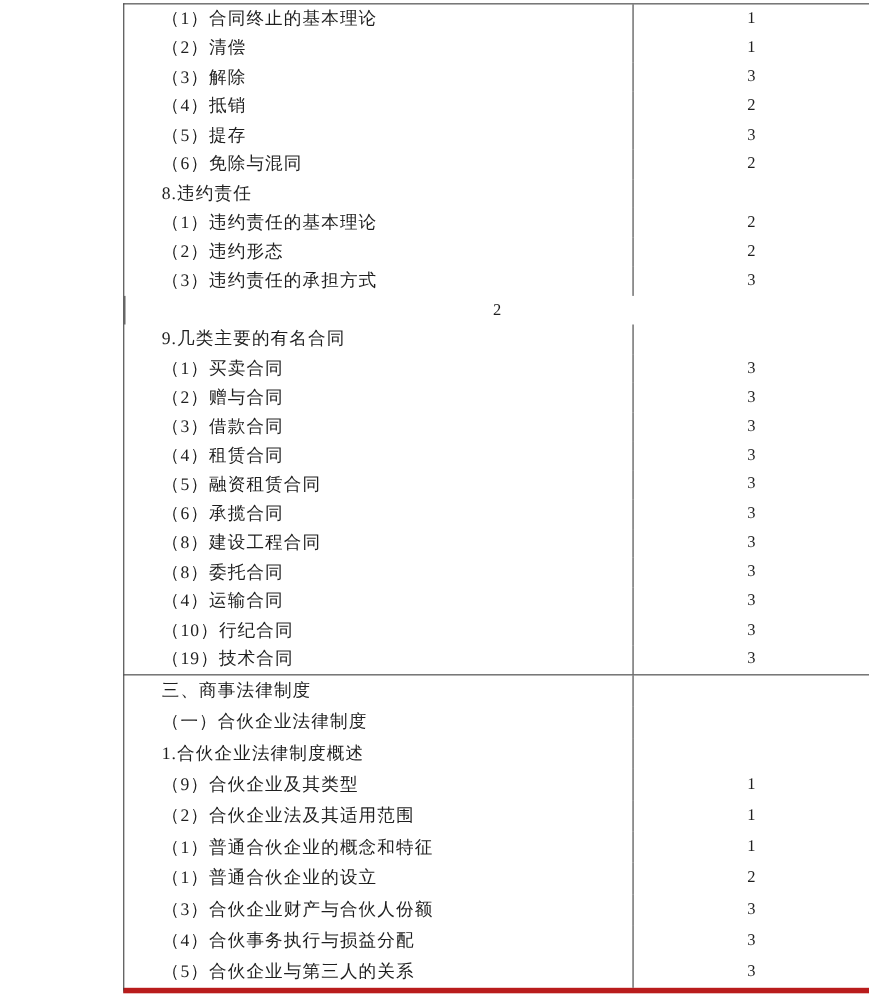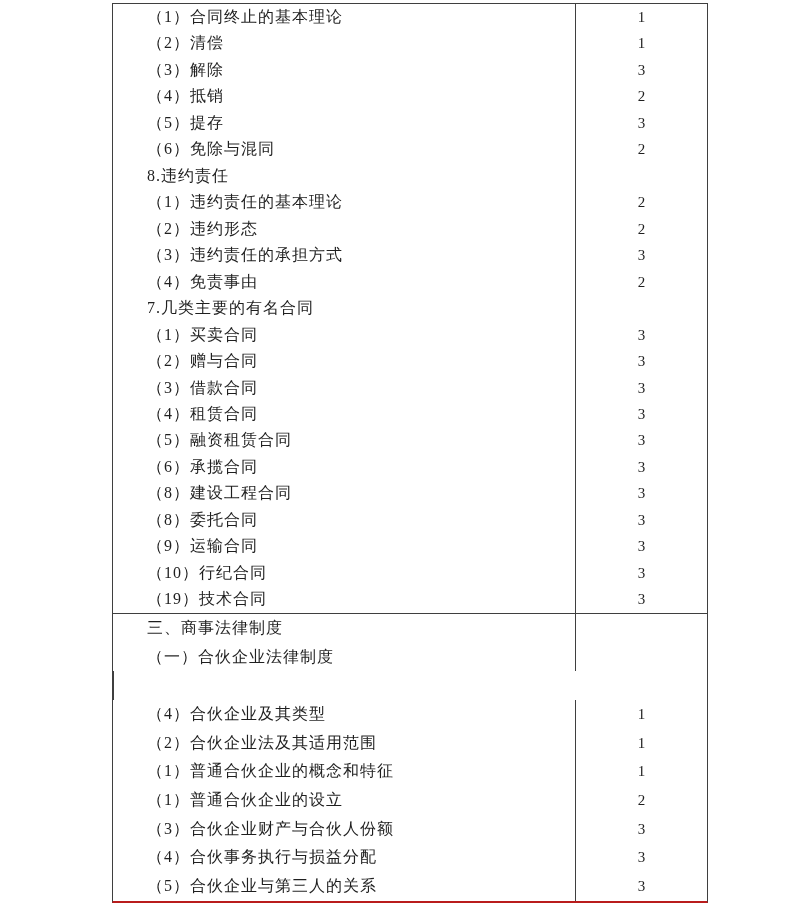--- a/index.html
+++ b/index.html
@@ -9,32 +9,32 @@
     height: 914px;
     background: #ffffff;
     font-family: "Liberation Serif", "DejaVu Serif", serif;
     color: #1f1f1f;
     overflow: hidden;
   }
   .doc-table {
     position: absolute;
     left: 112px;
     top: 3px;
-    width: 596px;
+    width: 679px;
   }
   .tsection {
     box-sizing: border-box;
     display: flex;
     flex-direction: column;
     border-left: 1px solid #3f3f3f;
     border-right: 1px solid #3f3f3f;
     border-top: 1px solid #3f3f3f;
   }
   .tsection.sec-0 { height: 610px; }
-  .tsection.sec-1 { height: 290px; border-bottom: 2px solid #b91c1c; }
+  .tsection.sec-1 { height: 290px; border-bottom: 5px solid #b91c1c; }
   .row {
     flex: 1 1 0;
     display: flex;
     align-items: stretch;
     min-height: 0;
   }
   .cell {
     display: flex;
     align-items: center;
     box-sizing: border-box;
@@ -94,25 +94,24 @@
       </div>
       <div class="row">
         <div class="cell label">（2）违约形态</div>
         <div class="cell hours">2</div>
       </div>
       <div class="row">
         <div class="cell label">（3）违约责任的承担方式</div>
         <div class="cell hours">3</div>
       </div>
       <div class="row">
-        <div class="cell label">（4）免责事由</div>
         <div class="cell hours">2</div>
       </div>
       <div class="row">
-        <div class="cell label">7.几类主要的有名合同</div>
+        <div class="cell label">9.几类主要的有名合同</div>
         <div class="cell hours"></div>
       </div>
       <div class="row">
         <div class="cell label">（1）买卖合同</div>
         <div class="cell hours">3</div>
       </div>
       <div class="row">
         <div class="cell label">（2）赠与合同</div>
         <div class="cell hours">3</div>
       </div>
@@ -134,21 +133,21 @@
       </div>
       <div class="row">
         <div class="cell label">（8）建设工程合同</div>
         <div class="cell hours">3</div>
       </div>
       <div class="row">
         <div class="cell label">（8）委托合同</div>
         <div class="cell hours">3</div>
       </div>
       <div class="row">
-        <div class="cell label">（9）运输合同</div>
+        <div class="cell label">（4）运输合同</div>
         <div class="cell hours">3</div>
       </div>
       <div class="row">
         <div class="cell label">（10）行纪合同</div>
         <div class="cell hours">3</div>
       </div>
       <div class="row">
         <div class="cell label">（19）技术合同</div>
         <div class="cell hours">3</div>
       </div>
@@ -156,24 +155,25 @@
   <div class="tsection sec-1">
       <div class="row">
         <div class="cell label">三、商事法律制度</div>
         <div class="cell hours"></div>
       </div>
       <div class="row">
         <div class="cell label">（一）合伙企业法律制度</div>
         <div class="cell hours"></div>
       </div>
       <div class="row">
+        <div class="cell label">1.合伙企业法律制度概述</div>
         <div class="cell hours"></div>
       </div>
       <div class="row">
-        <div class="cell label">（4）合伙企业及其类型</div>
+        <div class="cell label">（9）合伙企业及其类型</div>
         <div class="cell hours">1</div>
       </div>
       <div class="row">
         <div class="cell label">（2）合伙企业法及其适用范围</div>
         <div class="cell hours">1</div>
       </div>
       <div class="row">
         <div class="cell label">（1）普通合伙企业的概念和特征</div>
         <div class="cell hours">1</div>
       </div>

